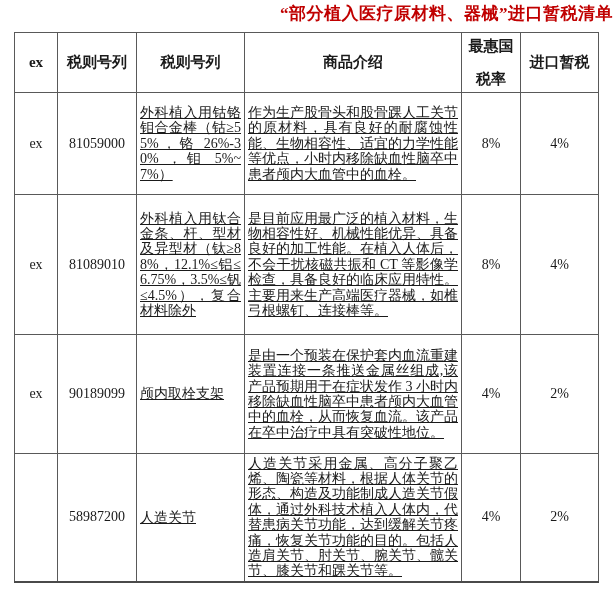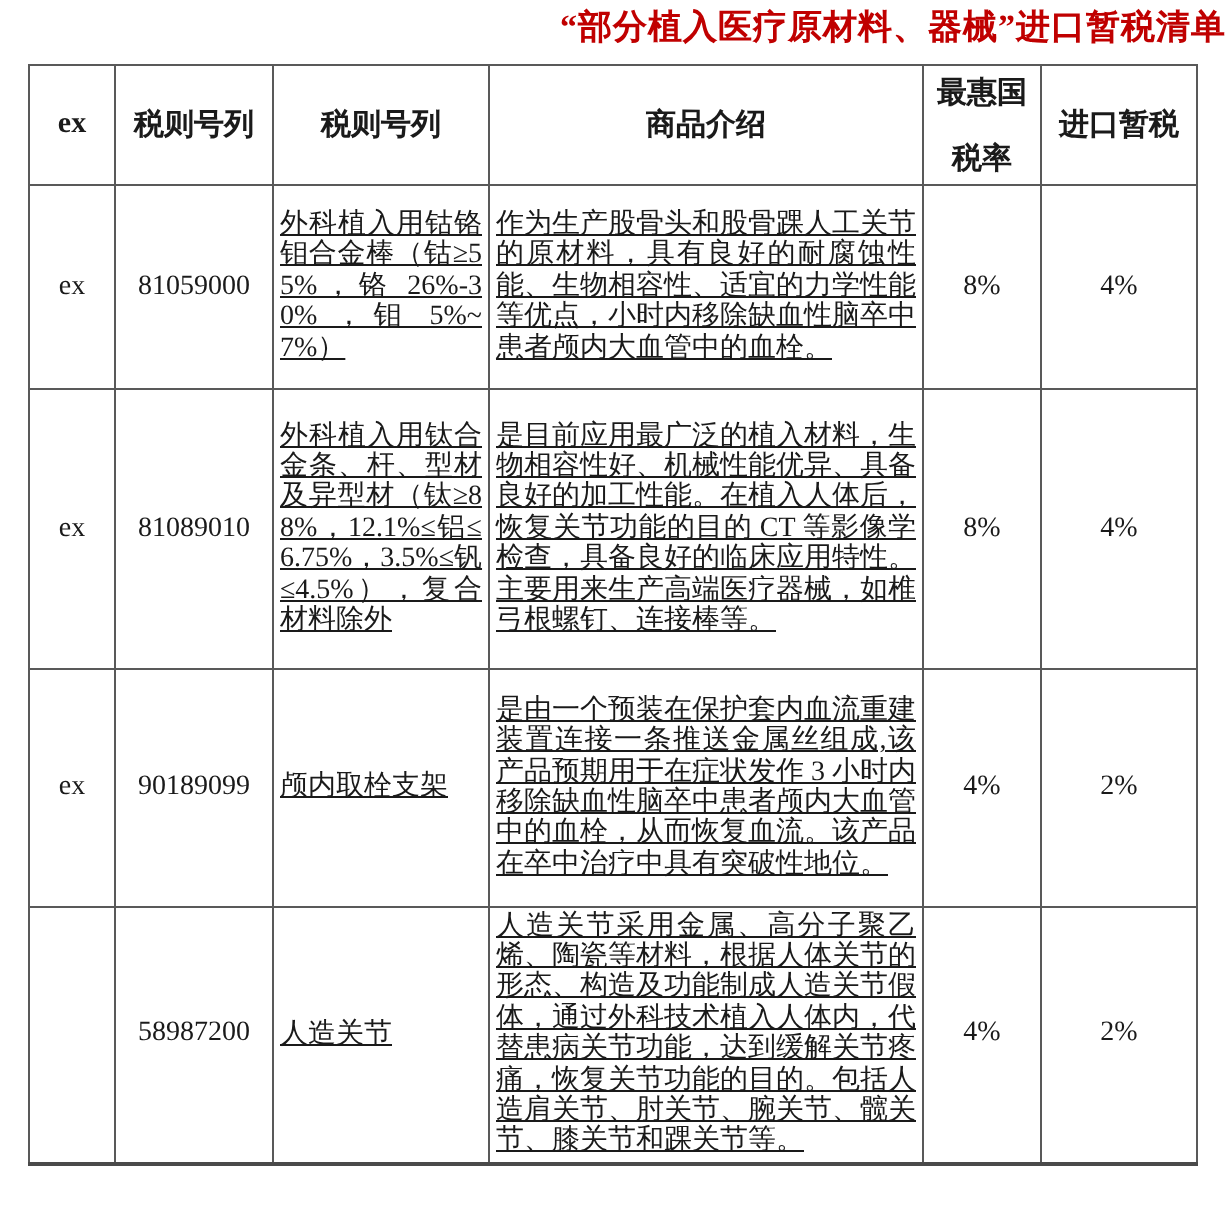--- a/index.html
+++ b/index.html
@@ -84,21 +84,21 @@
     <td class="cell-just">外科植入用钴铬钼合金棒（钴≥55%，铬 26%-30% ，钼 5%~7%）</td>
     <td class="cell-just">作为生产股骨头和股骨踝人工关节的原材料，具有良好的耐腐蚀性能、生物相容性、适宜的力学性能等优点，小时内移除缺血性脑卒中患者颅内大血管中的血栓。</td>
     <td class="cell-center">8%</td>
     <td class="cell-center">4%</td>
   </tr>
 
   <tr class="r2">
     <td class="cell-center">ex</td>
     <td class="cell-center">81089010</td>
     <td class="cell-just">外科植入用钛合金条、杆、型材及异型材（钛≥88%，12.1%≤铝≤6.75%，3.5%≤钒≤4.5%），复合材料除外</td>
-    <td class="cell-just">是目前应用最广泛的植入材料，生物相容性好、机械性能优异、具备良好的加工性能。在植入人体后，恢复关节功能的目的 CT 等影像学检查，具备良好的临床应用特性。主要用来生产高端医疗器械，如椎弓根螺钉、连接棒等。</td>
+    <td class="cell-just">是目前应用最广泛的植入材料，生物相容性好、机械性能优异、具备良好的加工性能。在植入人体后，不会干扰核磁共振和 CT 等影像学检查，具备良好的临床应用特性。主要用来生产高端医疗器械，如椎弓根螺钉、连接棒等。</td>
     <td class="cell-center">8%</td>
     <td class="cell-center">4%</td>
   </tr>
 
   <tr class="r3">
     <td class="cell-center">ex</td>
     <td class="cell-center">90189099</td>
     <td class="cell-just">颅内取栓支架</td>
     <td class="cell-just">是由一个预装在保护套内血流重建装置连接一条推送金属丝组成,该产品预期用于在症状发作 3 小时内移除缺血性脑卒中患者颅内大血管中的血栓，从而恢复血流。该产品在卒中治疗中具有突破性地位。</td>
     <td class="cell-center">4%</td>

